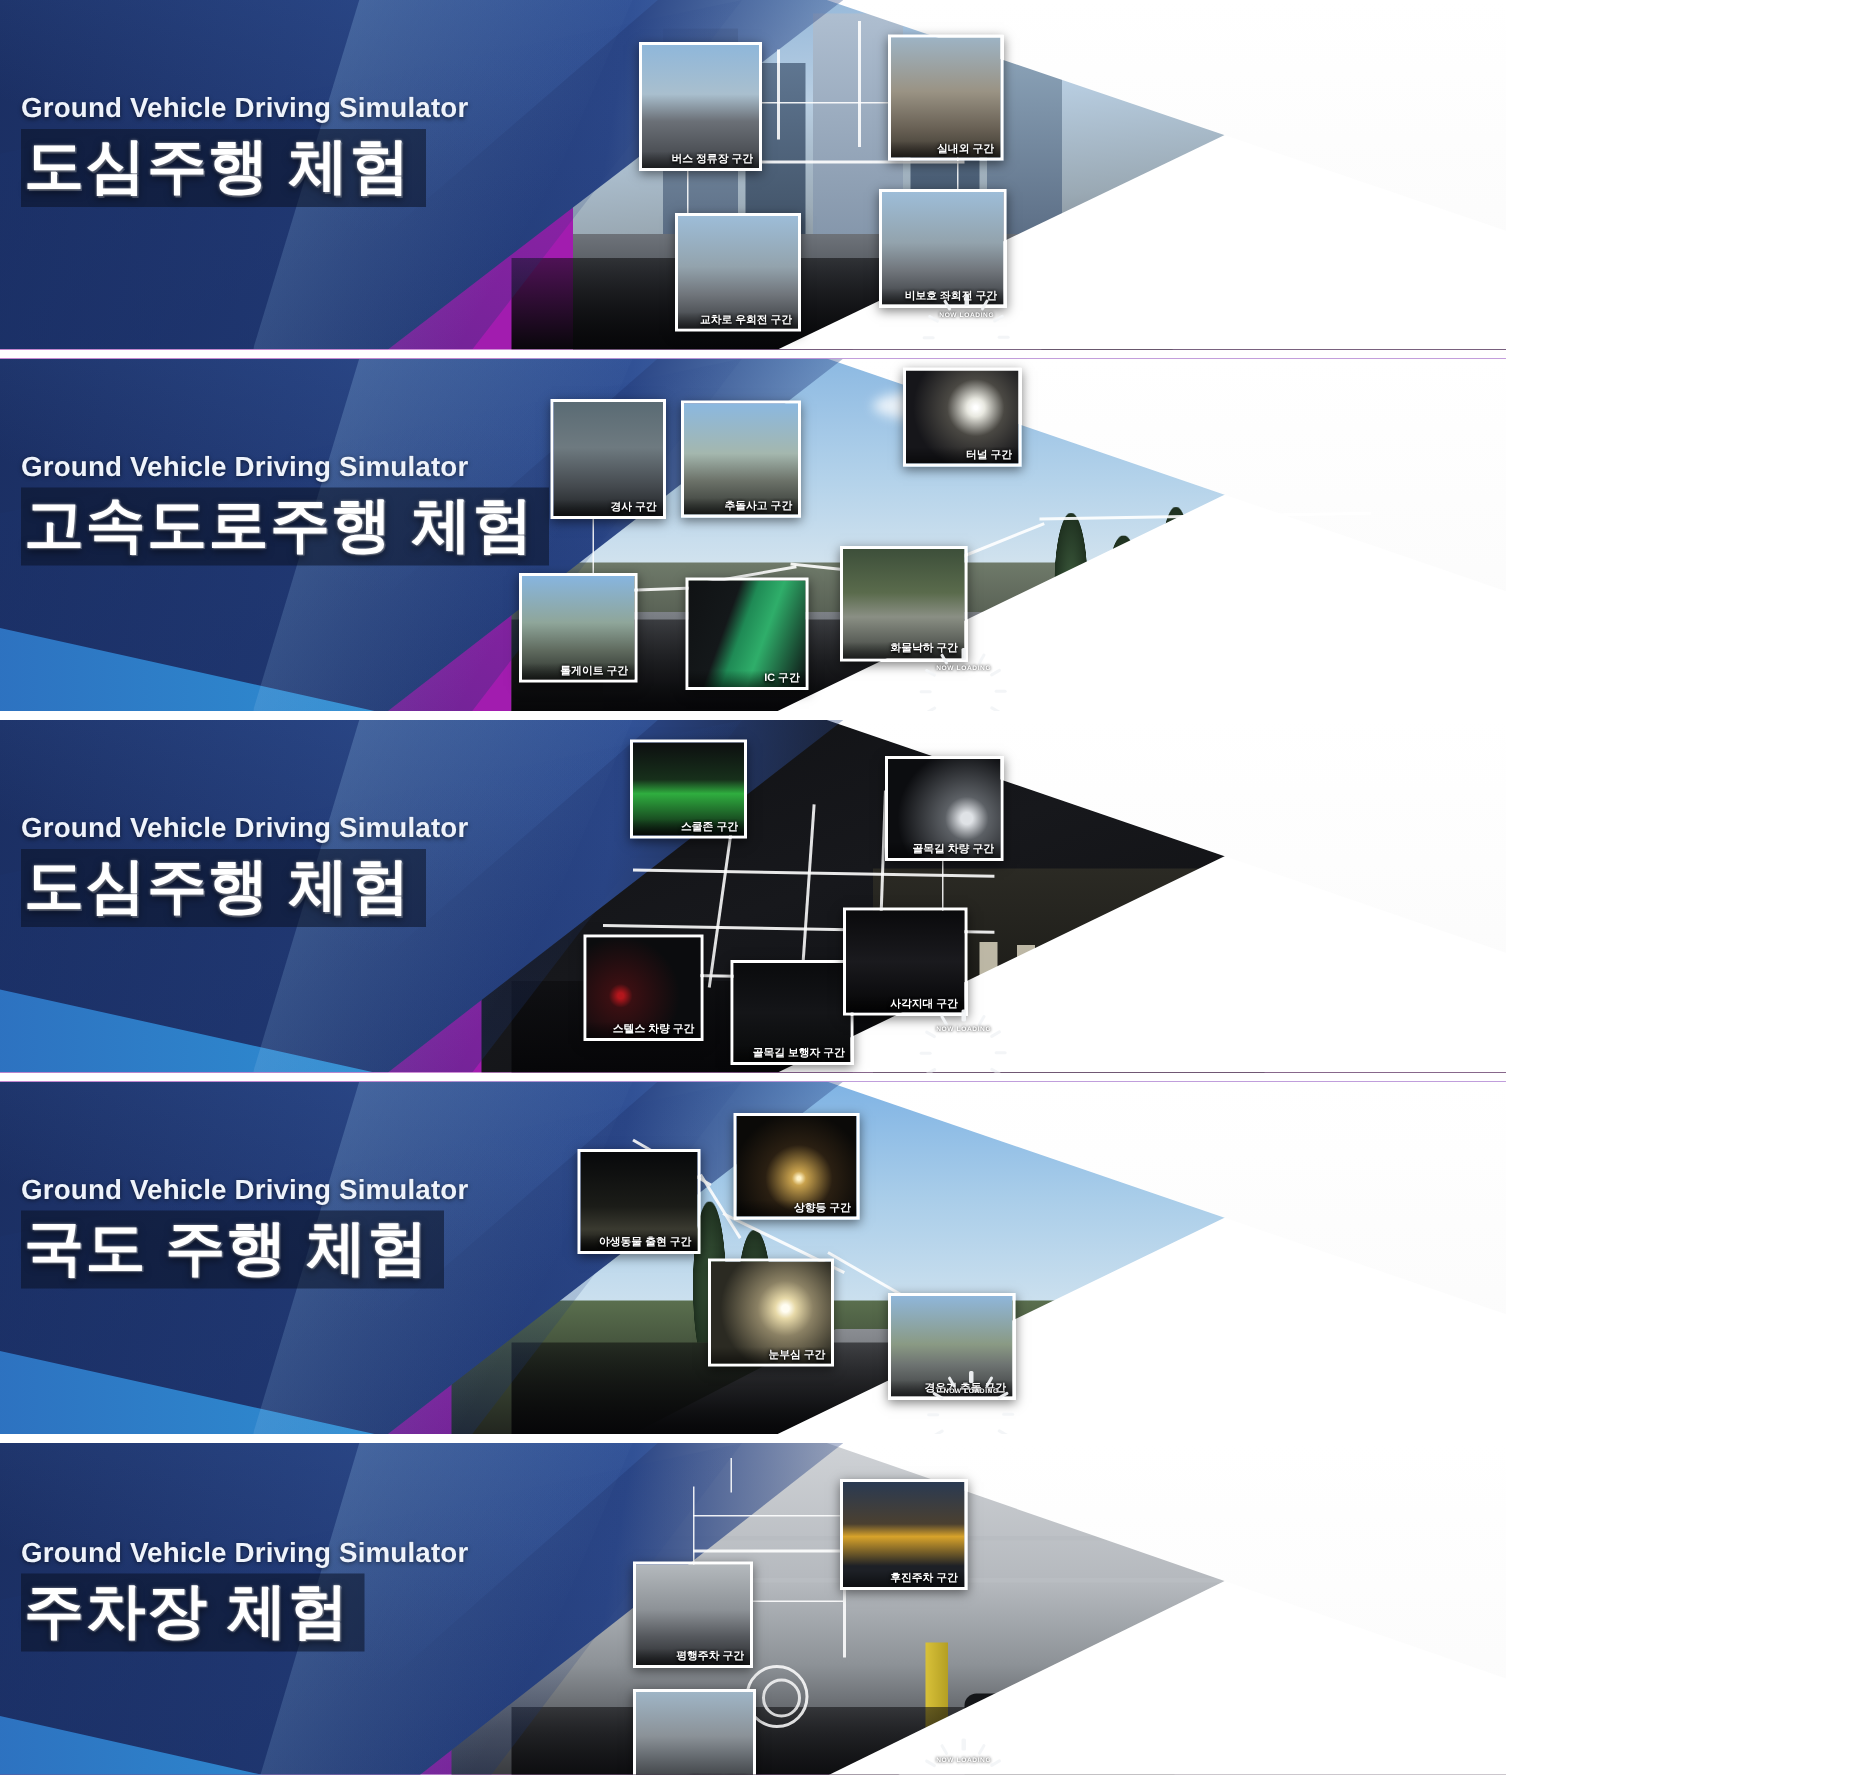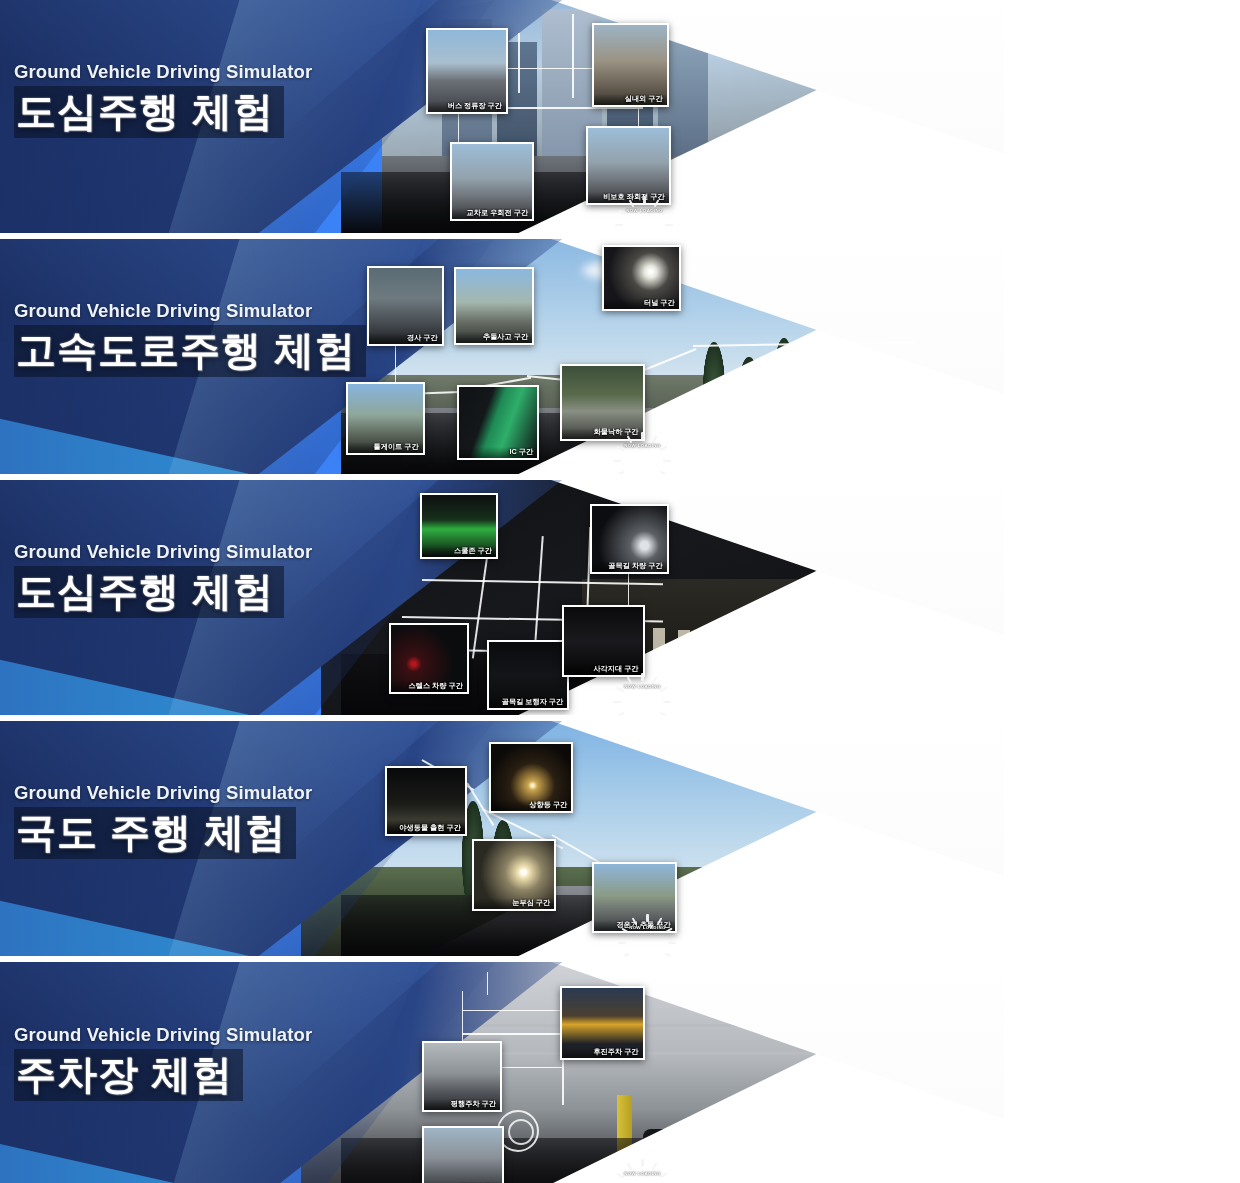--- a/index.html
+++ b/index.html
@@ -8,21 +8,21 @@
     background:#ffffff;
     font-family:"Liberation Sans","DejaVu Sans",sans-serif;
     overflow:hidden;
   }
   #app { width:1240px; height:1183px; display:flex; flex-direction:column; background:#fff; }
 
   .panel {
     position:relative;
     width:1004px;
     overflow:hidden;
-    background:#3b82f6;
+    background:#a21caf;
     flex:0 0 auto;
   }
   .p1 { height:233px; }
   .p2 { height:235px; }
   .p3 { height:235px; }
   .p4 { height:235px; }
   .p5 { height:238px; }
   .gap { flex:0 0 auto; height:6px; background:#ffffff; width:1240px; }
 
   

